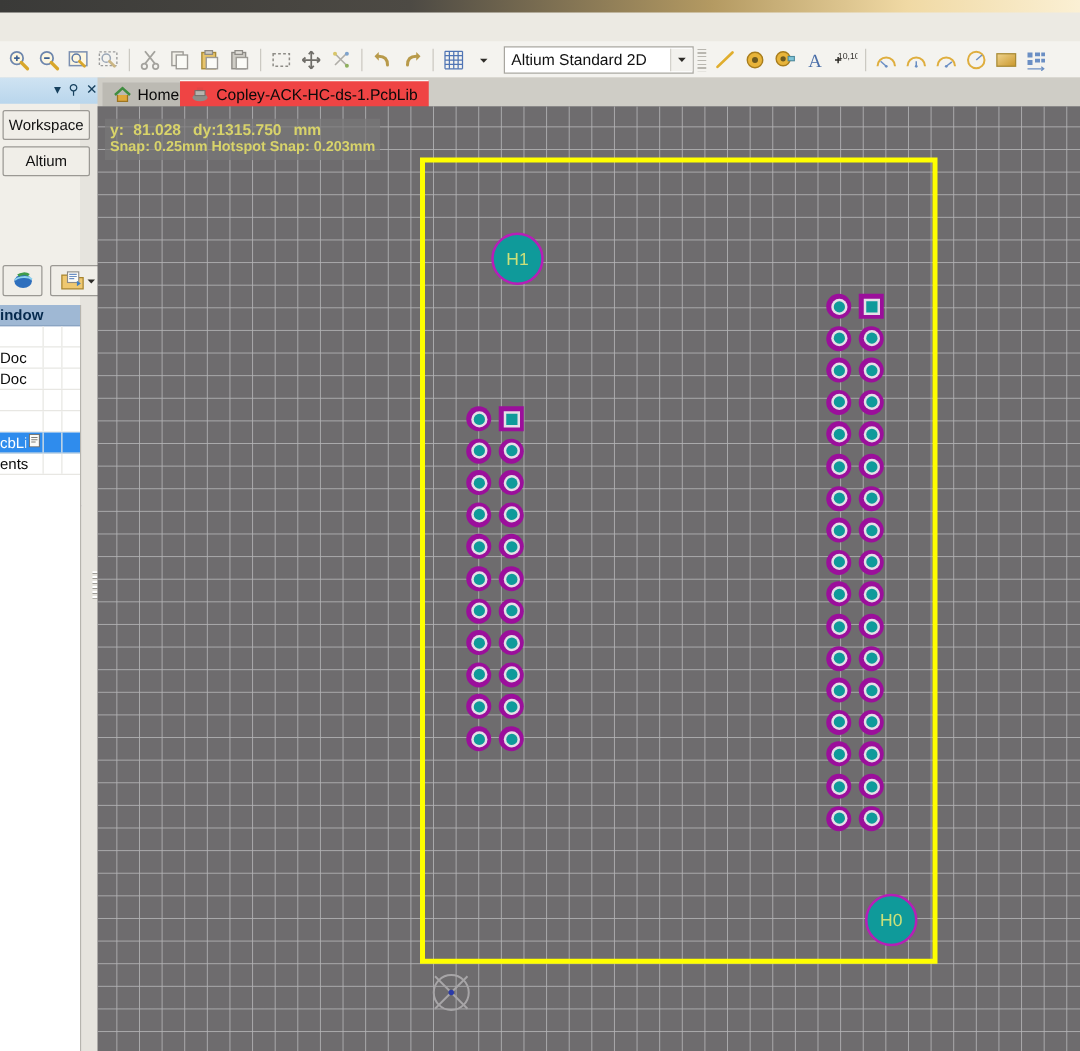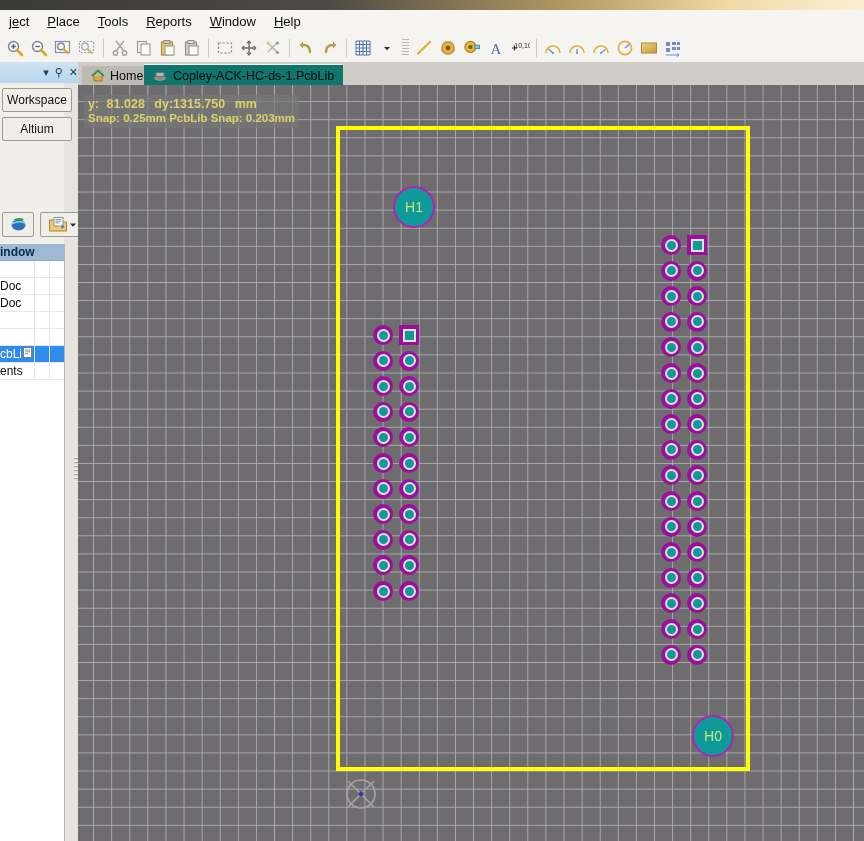--- a/index.html
+++ b/index.html
@@ -64,21 +64,21 @@
     border-right:1px solid #b6b4ae;}
   .dockedge{position:absolute;left:64px;top:0;width:14px;height:779px;background:#e6e4de;}
   .splitter{position:absolute;left:74px;top:395px;width:4px;height:22px;
     background-image:repeating-linear-gradient(to bottom,#ffffff 0 1px,#9c9a95 1px 2px,transparent 2px 4px);}
 
   
   .tabbar{position:absolute;left:78px;top:62px;width:786px;height:23px;background:#cfcdc6;}
   .tab{position:absolute;top:2px;height:21px;display:flex;align-items:center;gap:5px;
     padding:0 9px;font-size:12.5px;color:#0a0a0a;cursor:default;white-space:nowrap;}
   .tab.inactive{background:#bcbab3;top:4px;height:19px;}
-  .tab.active{background:#0f766e;border-top:1px solid #f8f7f4;}
+  .tab.active{background:#ef4444;border-top:1px solid #f8f7f4;}
 
   
   .canvas{position:absolute;left:78px;top:85px;width:786px;height:756px;
     background:#6e6c6e;overflow:hidden;}
   .grid{position:absolute;inset:0;
     background-image:
       linear-gradient(to right, rgba(180,180,182,.85) 1px, transparent 1px),
       linear-gradient(to bottom, rgba(180,180,182,.85) 1px, transparent 1px);
     background-size:18.1px 18.1px;background-position:-3px -2px;}
   .board{position:absolute;border:4px solid #ffff00;box-sizing:border-box;}
@@ -99,28 +99,20 @@
   .ovl .snap{font-size:11.5px;}
   .ovl .lbl{display:inline-block;}
 </style>
 </head>
 <body>
 
 <div id="app">
 
   <div class="titlestrip"></div>
 
-  <div class="menubar" id="menubar">
-      <div class="menu-item">j<u>e</u>ct</div>
-      <div class="menu-item"><u>P</u>lace</div>
-      <div class="menu-item"><u>T</u>ools</div>
-      <div class="menu-item"><u>R</u>eports</div>
-      <div class="menu-item"><u>W</u>indow</div>
-      <div class="menu-item"><u>H</u>elp</div>
-    </div>
 
   <div class="toolbar">
     <div class="tb">
       <svg width="18" height="18" viewBox="0 0 18 18">
           <circle cx="7.5" cy="7.5" r="5" fill="#fdf6e0" stroke="#6d86ad" stroke-width="1.4"></circle>
           <path d="M11 11l5 5" stroke="#d8a62a" stroke-width="2.6" stroke-linecap="round"></path>
           <path d="M5.3 7.5h4.4M7.5 5.3v4.4" stroke="#3a5f92" stroke-width="1.3"></path>
         </svg>
     </div>
     <div class="tb">
@@ -213,20 +205,28 @@
           <g stroke="#4f74b4" stroke-width="1">
             <path d="M2 2h14M2 5.5h14M2 9h14M2 12.5h14M2 16h14"></path>
             <path d="M2 2v14M5.5 2v14M9 2v14M12.5 2v14M16 2v14"></path>
           </g>
         </svg>
     </div>
     <div class="tb">
       <svg width="10" height="10" viewBox="0 0 10 10">
           <path d="M2 4l3 3.2L8 4z" fill="#2e2c28"></path>
         </svg>
+    </div>
+    <div class="combo">
+      <div class="cval" title="View configuration">Altium Standard 2D</div>
+      <div class="carr">
+        <svg width="9" height="9" viewBox="0 0 9 9">
+            <path d="M1.4 3.2L4.5 6.5 7.6 3.2z" fill="#2e2c28"></path>
+          </svg>
+      </div>
     </div>
     <div class="grip"></div>
     <div class="tb">
       <svg width="18" height="18" viewBox="0 0 18 18">
           <path d="M3 14.5L15 3" stroke="#e0ae2e" stroke-width="2.2" stroke-linecap="round"></path>
         </svg>
     </div>
     <div class="tb">
       <svg width="18" height="18" viewBox="0 0 18 18">
           <circle cx="9" cy="9" r="6.2" fill="#e8b43a" stroke="#a87d1c" stroke-width="1.1"></circle>
@@ -708,16 +708,16 @@
       </div>
   </div>
 
   <div class="ovl">
     <div>
       <span class="lbl">y:</span>
       <span class="lbl" style="margin-left:4px">81.028</span>
       <span class="lbl" style="margin-left:6px">dy:1315.750</span>
       <span class="lbl" style="margin-left:6px">mm</span>
     </div>
-    <div class="snap">Snap: 0.25mm PcbLib Snap: 0.203mm</div>
+    <div class="snap">Snap: 0.25mm Hotspot Snap: 0.203mm</div>
   </div>
 
 </div>
 
 </body></html>

